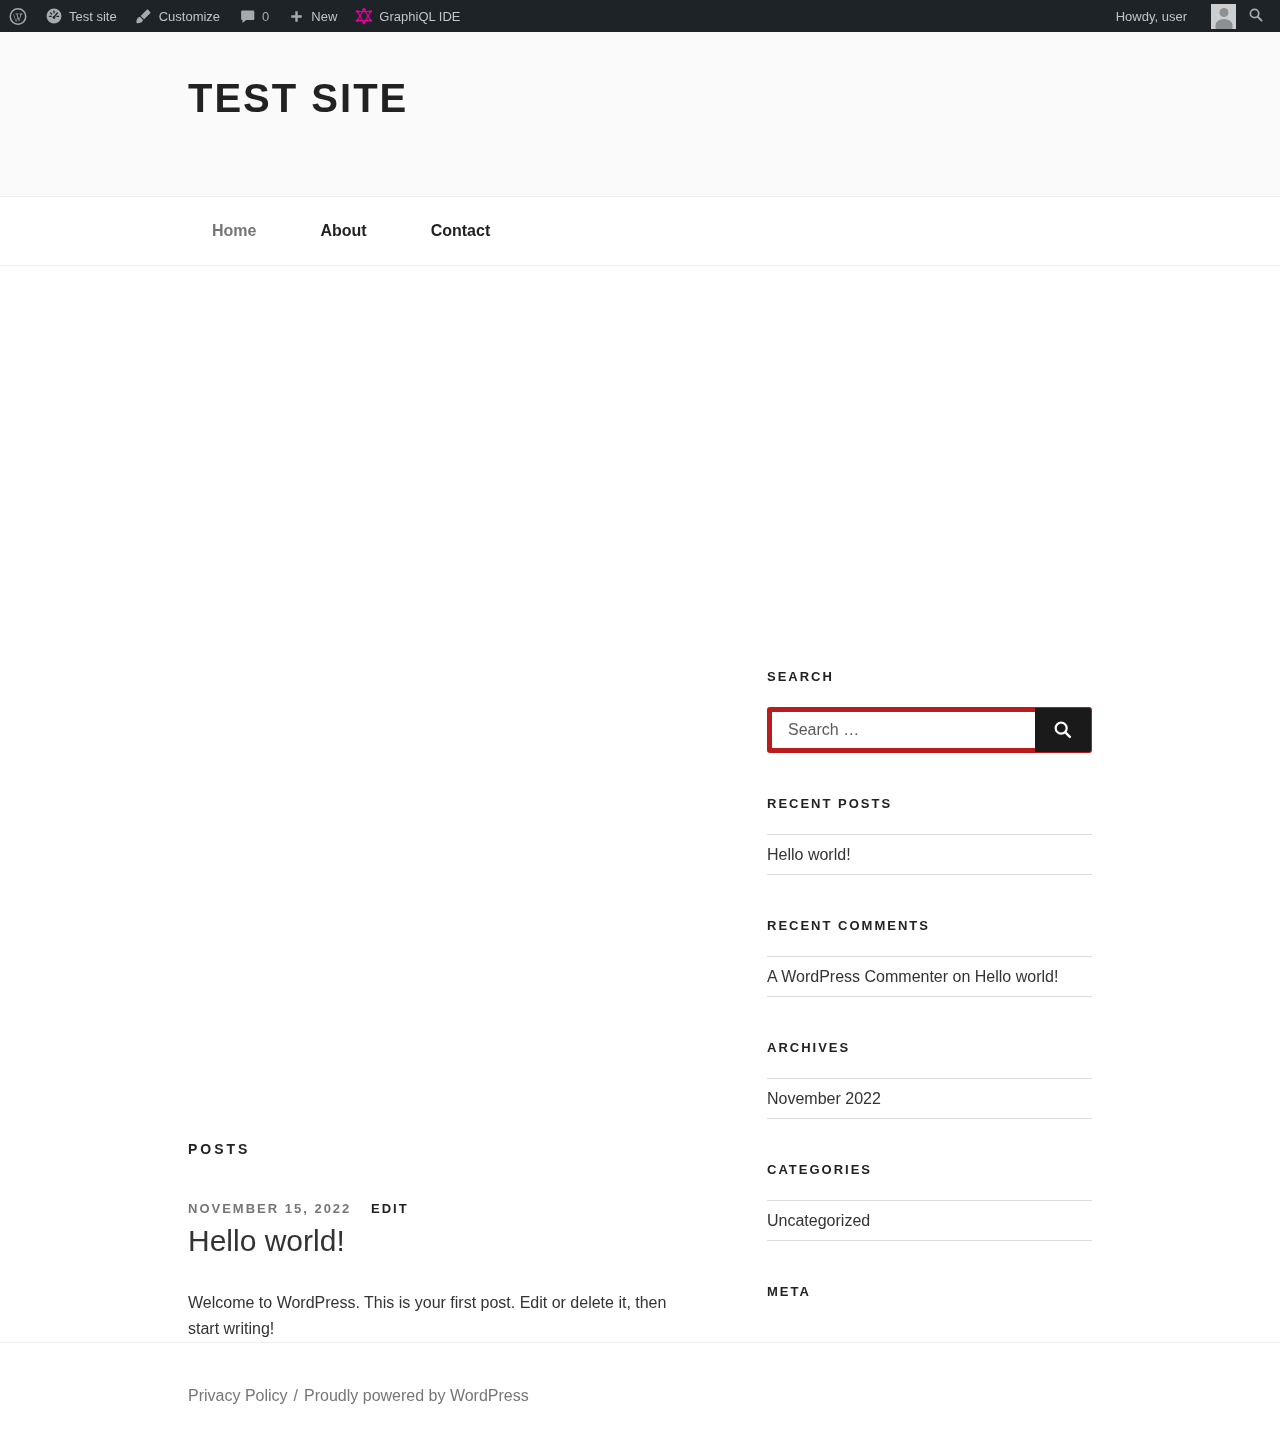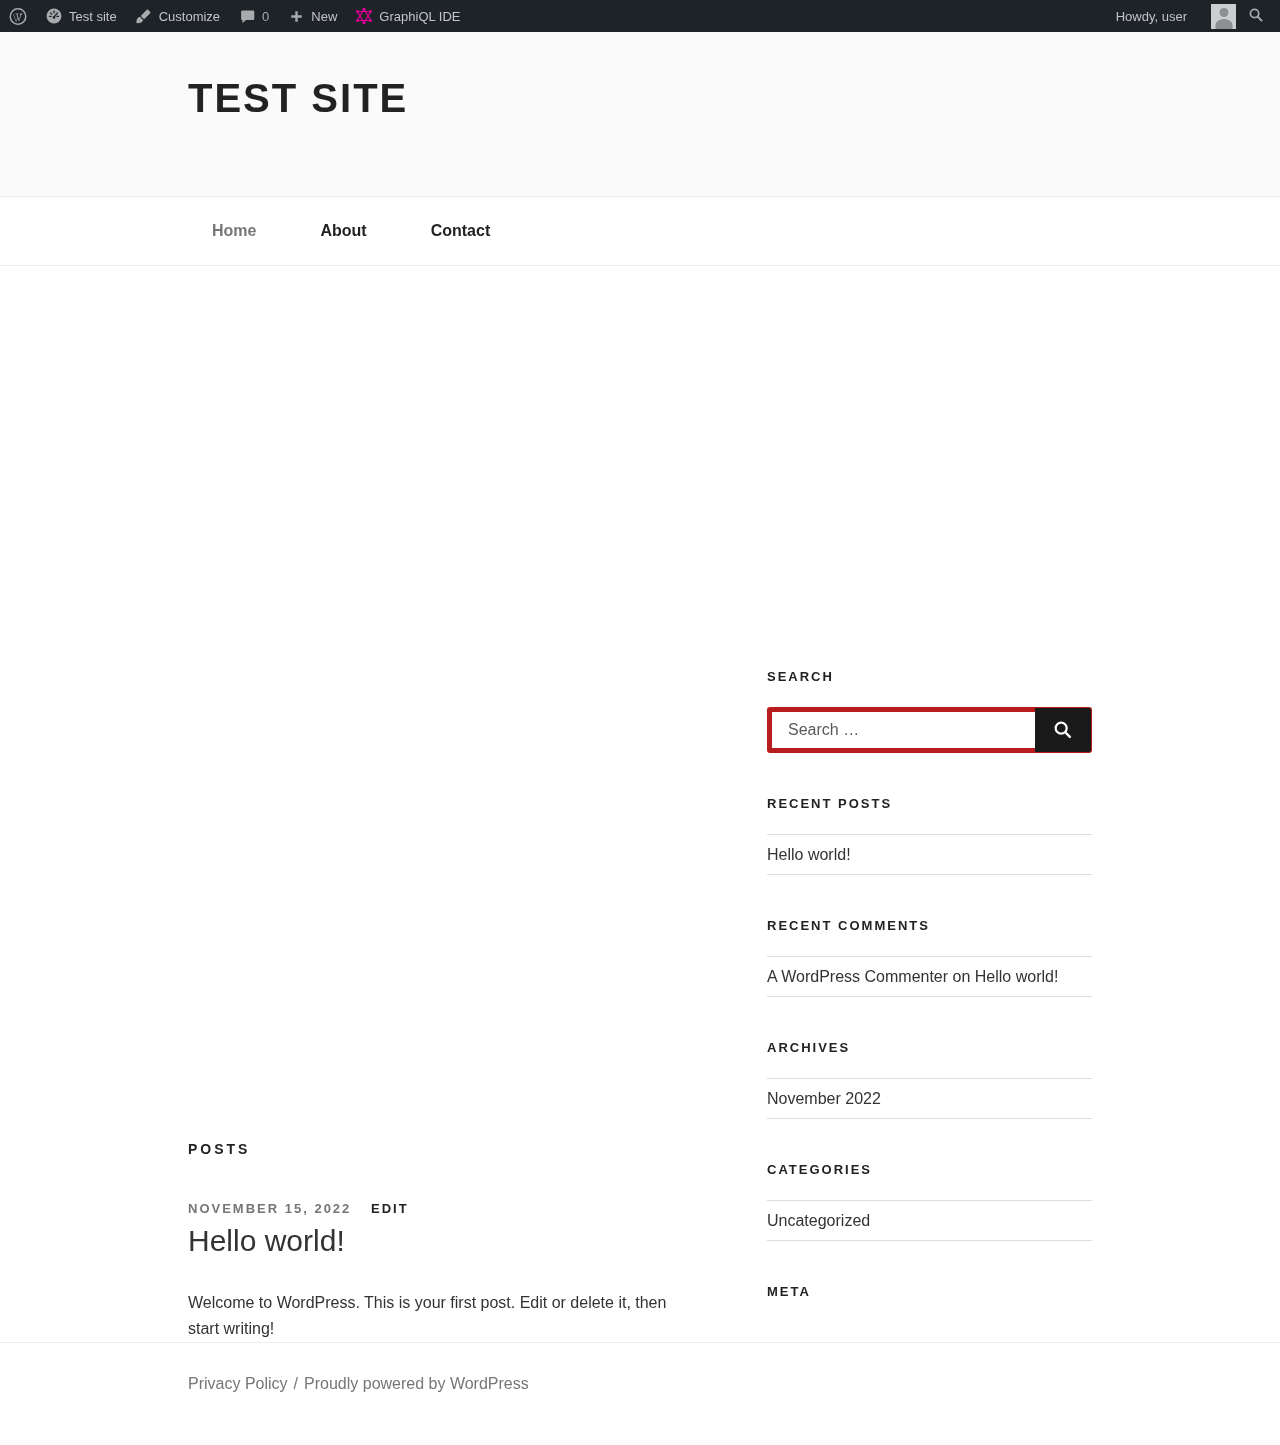--- a/index.html
+++ b/index.html
@@ -62,21 +62,21 @@
     font-family:"Liberation Sans","DejaVu Sans",sans-serif; outline:none;
   }
   .search-field::placeholder { color:#5a5a5a; opacity:1; }
   .search-submit {
     position:absolute; top:1px; right:1px; bottom:1px; width:56px;
     background:#1a1a1a; border:0; border-radius:0 2px 2px 0; cursor:pointer;
     display:flex; align-items:center; justify-content:center;
   }
 
   
-  .site-footer { border-top:1px solid #eee; height:102px; padding-top:32px; }
+  .site-footer { border-top:1px solid #eee; height:102px; padding-top:44px; }
   .footer-line { font-size:16px; color:#767676; }
   .footer-line a { color:#767676; cursor:pointer; }
   .footer-sep { margin:0 6px; color:#767676; }
 </style>
 </head>
 <body>
 
 <div class="admin-bar">
   <div class="ab-group">
     <div class="ab-item">

